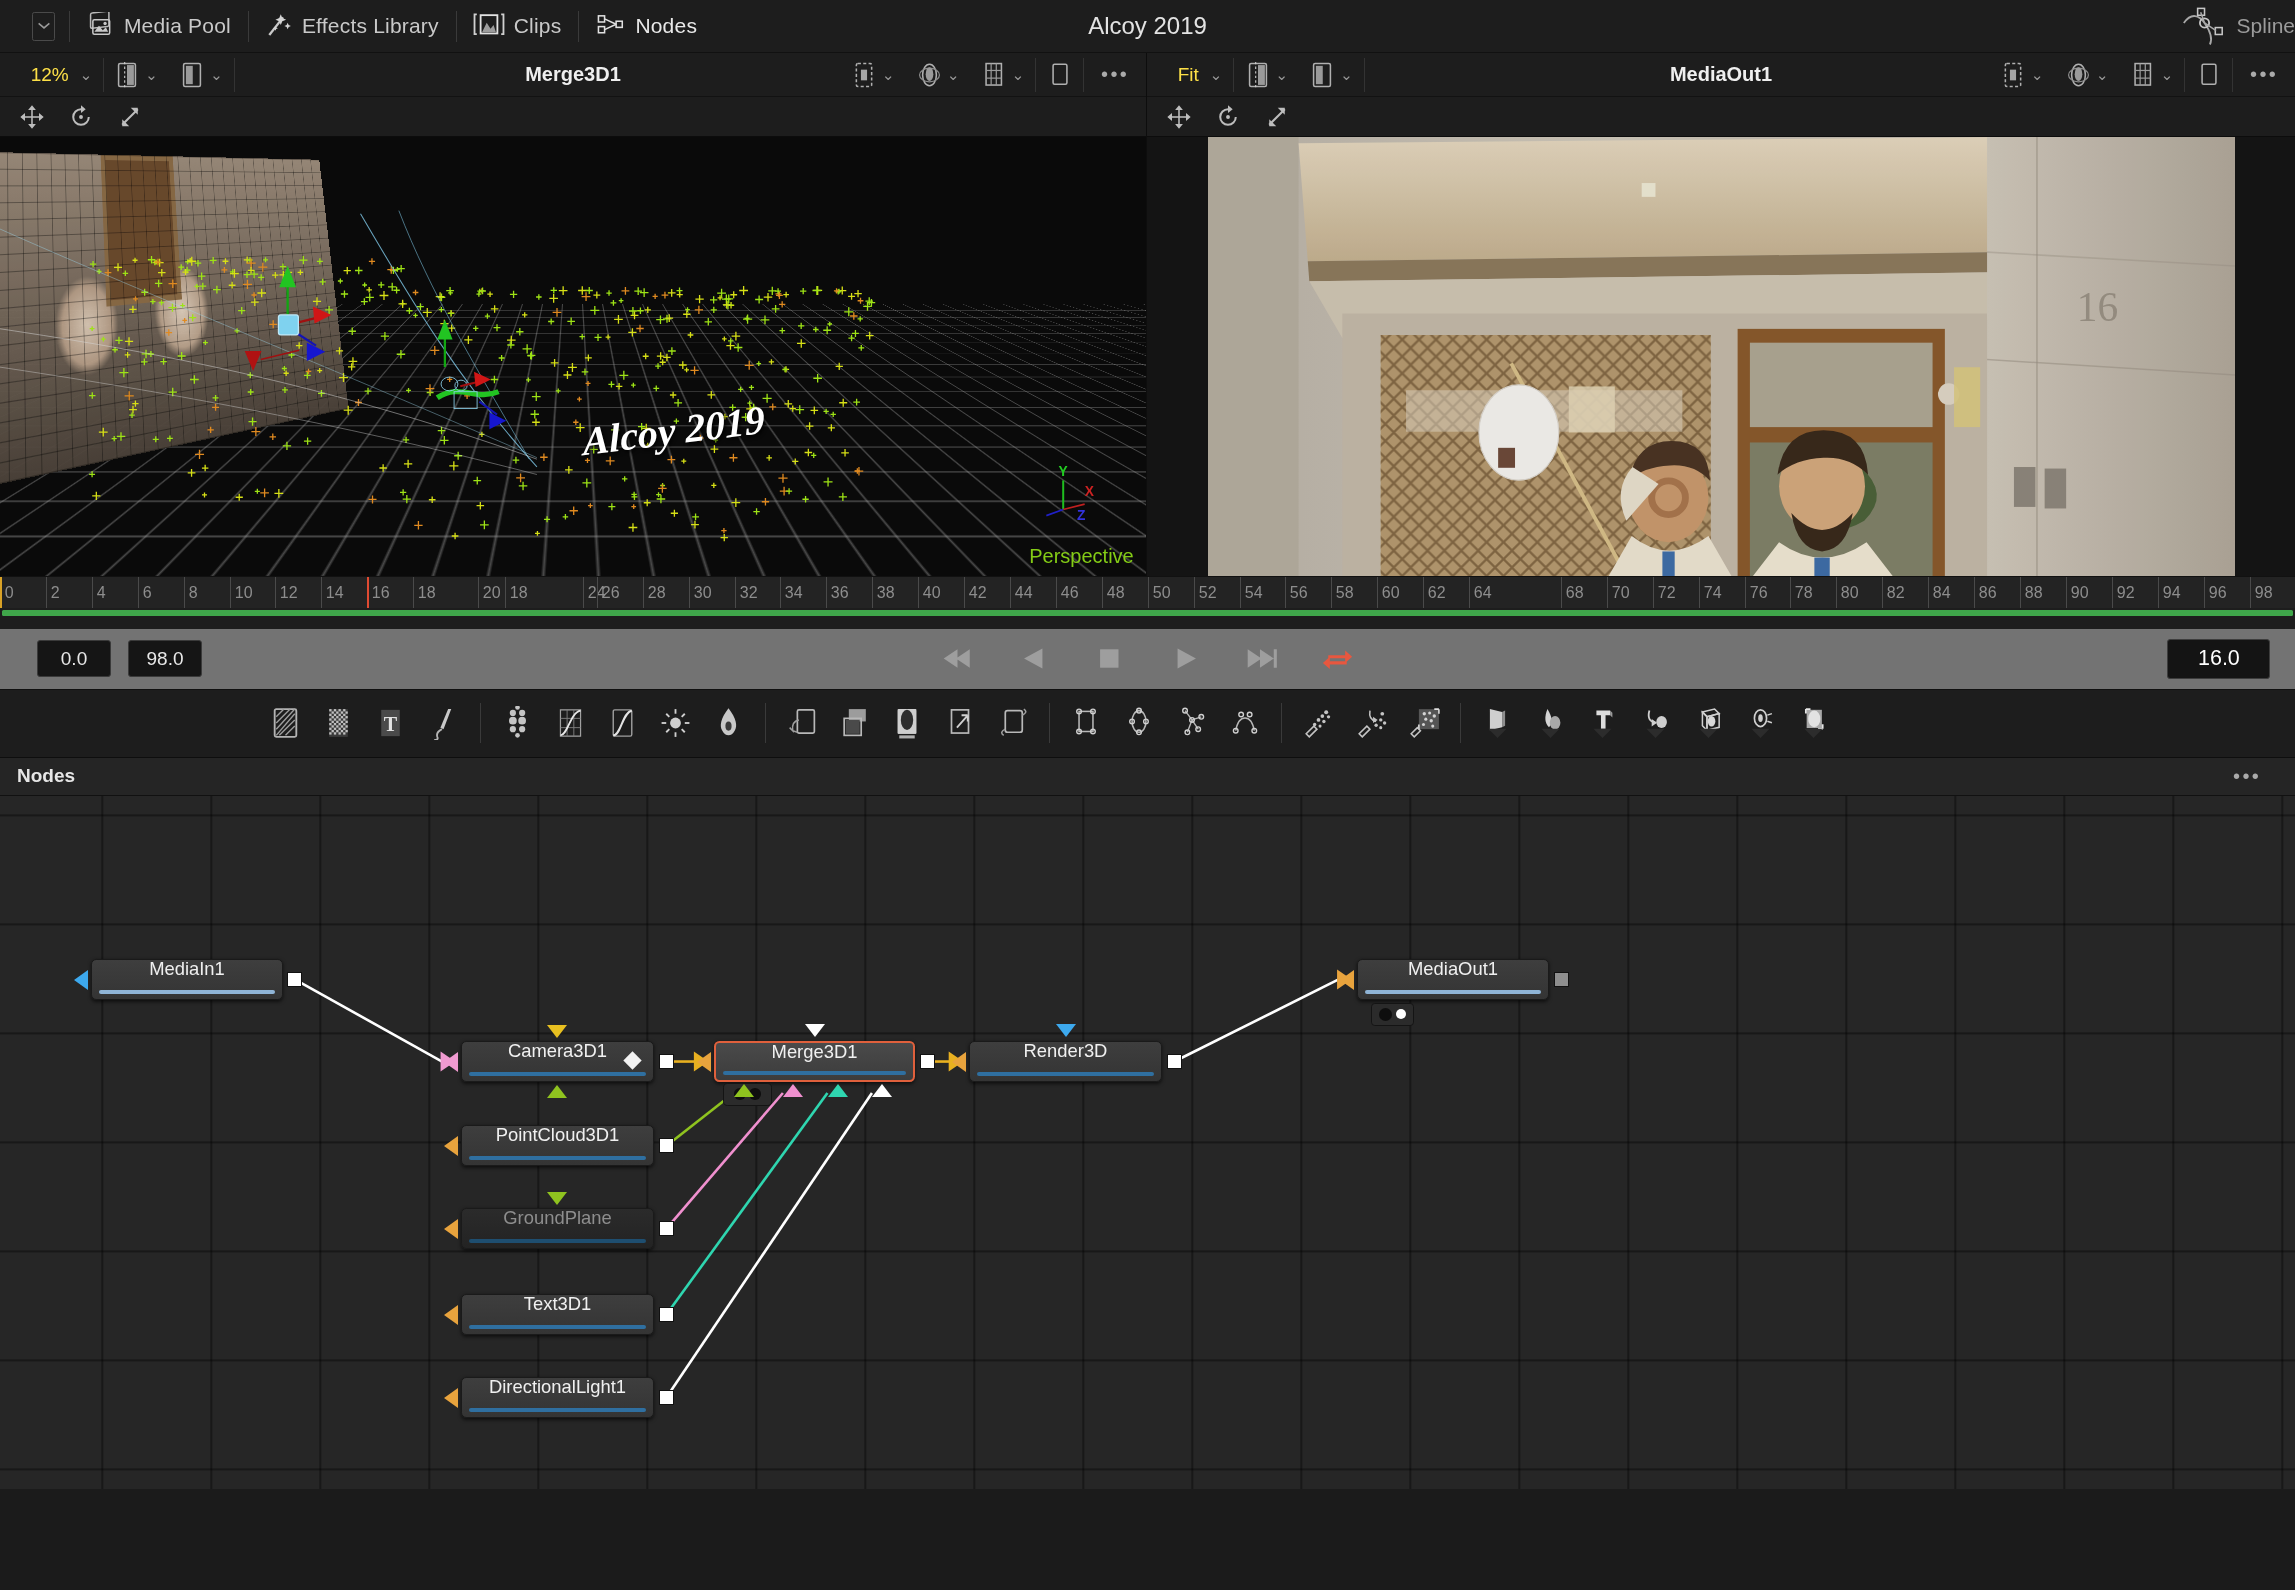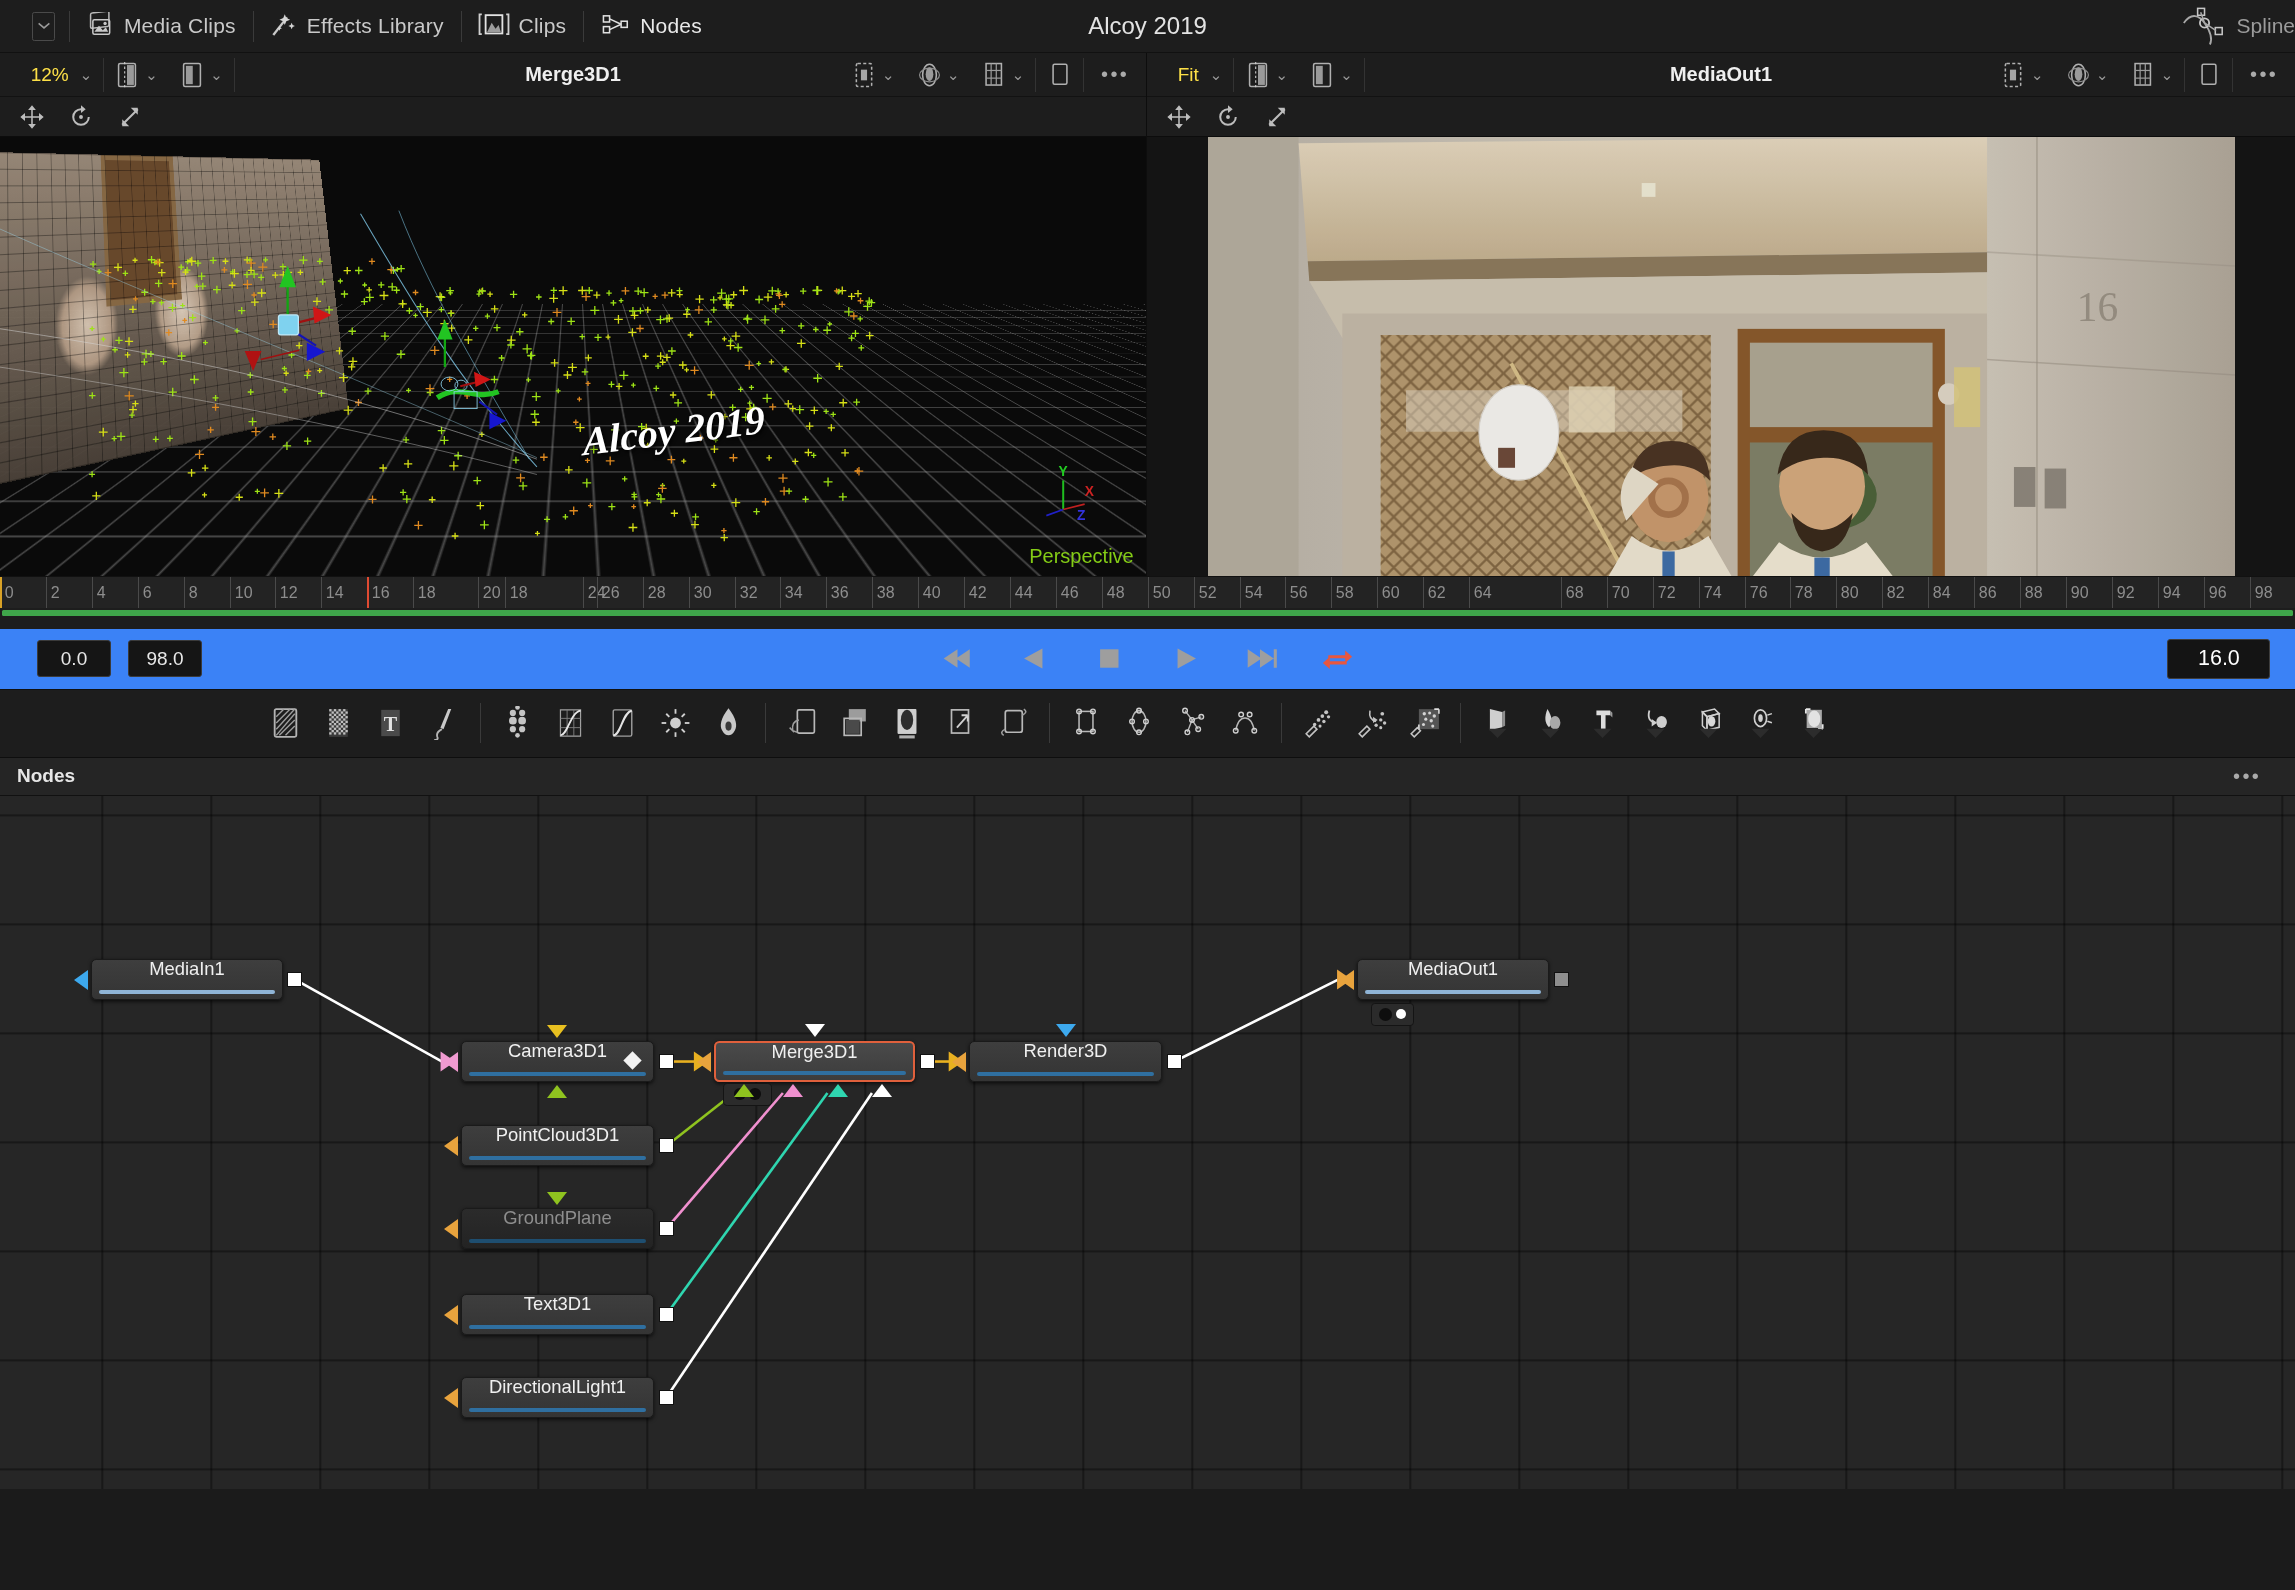--- a/index.html
+++ b/index.html
@@ -72,21 +72,21 @@
   .ruler{height:32px;background:#232323;position:relative;overflow:hidden;border-top:0.8px solid #111;}
   .rtick{position:absolute;top:0;bottom:0;border-left:0.8px solid #4a4a4a;}
   .rtick span{position:absolute;left:3.8px;top:7px;font-size:16px;color:#8d8d8d;}
   .playhead{position:absolute;top:0;bottom:0;width:1.5px;background:#e04a32;}
   .inmark{position:absolute;top:0;bottom:0;width:2.3px;background:#d9a227;left:0;}
   .greenbar{height:10px;background:#1d1d1d;position:relative;}
   .greenbar .gfill{position:absolute;left:2.3px;right:2.3px;top:2.3px;height:5.4px;background:#3fa64a;border-radius:1.5px;}
   .scrollrow{height:10.7px;background:#1d1d1d;}
 
   
-  .transport{height:61px;background:#3b82f6;display:flex;align-items:center;position:relative;border-bottom:0.8px solid #101010;}
+  .transport{height:61px;background:#737373;display:flex;align-items:center;position:relative;border-bottom:0.8px solid #101010;}
   .numfield{width:74px;height:37px;background:#151515;border:0.8px solid #3a3a3a;border-radius:3.1px;
      display:flex;align-items:center;justify-content:center;font-size:19px;color:#e8e8e8;}
   .tp-center{position:absolute;left:0;right:0;display:flex;justify-content:center;align-items:center;gap:41px;}
   .tp-btn{width:35px;height:32px;display:flex;align-items:center;justify-content:center;cursor:pointer;}
   .cur-frame{margin-left:auto;margin-right:24.6px;width:103px;height:40px;background:#141414;border:0.8px solid #3d3d3d;border-radius:3.1px;
      display:flex;align-items:center;justify-content:center;font-size:21.5px;color:#fff;}
 
   
   .shelf{height:68px;background:#1d1d1d;display:flex;align-items:center;border-bottom:0.8px solid #0e0e0e;}
   .shelf-group{display:flex;align-items:center;gap:7.7px;padding:0 14px;}
@@ -147,21 +147,21 @@
 
   <div class="panel-btn">
     <span>
       <svg width="29" height="26" viewBox="0 0 38 34">
         <rect x="6" y="2" width="24" height="20" rx="2" fill="none" stroke="#b9b9b9" stroke-width="2" transform="skewY(-6)"></rect>
         <rect x="9" y="10" width="22" height="19" rx="2" fill="none" stroke="#c9c9c9" stroke-width="2"></rect>
         <path d="M11 26 L17 18 L22 24 L26 20 L29 26 Z" fill="#c9c9c9"></path>
         <circle cx="25" cy="15" r="2.2" fill="#c9c9c9"></circle>
       </svg>
     </span>
-    <span class="lbl">Media Clips</span>
+    <span class="lbl">Media Pool</span>
   </div>
   <div class="tb-sep"></div>
 
   <div class="panel-btn">
     <span>
       <svg width="28" height="26" viewBox="0 0 36 34">
         <path d="M4 30 L22 7" stroke="#c9c9c9" stroke-width="3" fill="none"></path>
         <path d="M19 3 l2 5 5 2 -5 2 -2 5 -2 -5 -5 -2 5 -2 z" fill="#d5d5d5"></path>
         <path d="M28 14 l1.3 3 3 1.3 -3 1.3 -1.3 3 -1.3 -3 -3 -1.3 3 -1.3 z" fill="#d5d5d5"></path>
         <path d="M12 18 l1 2.3 2.3 1 -2.3 1 -1 2.3 -1 -2.3 -2.3 -1 2.3 -1 z" fill="#d5d5d5"></path>

